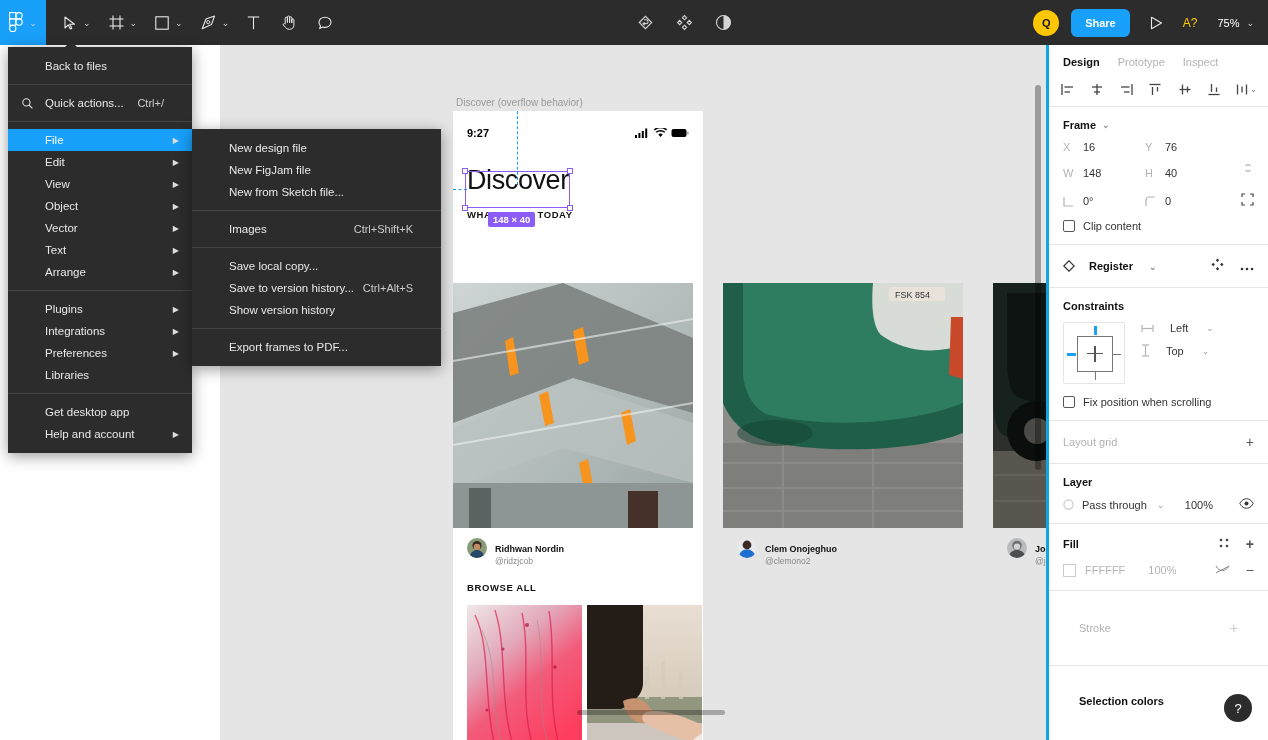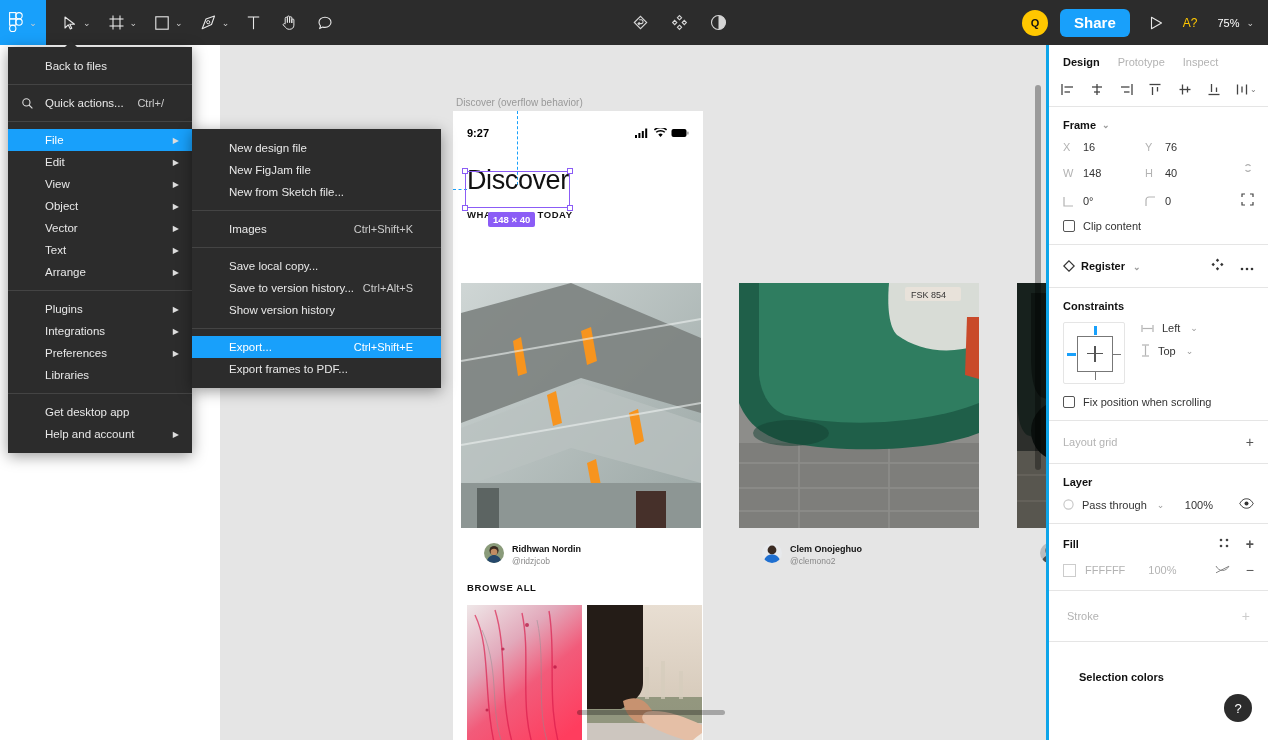--- a/index.html
+++ b/index.html
@@ -30,21 +30,21 @@
   .tb-sep { width: 14px; }
   .tb-spacer { flex: 1; }
   .avatar-q {
     width: 26px; height: 26px; border-radius: 50%; background: #ffc700;
     color: #111; font-size: 11px; font-weight: bold;
     display: flex; align-items: center; justify-content: center;
     cursor: pointer; flex: none;
   }
   .share-btn {
     background: #18a0fb; color: #fff; border: none; border-radius: 6px;
-    font-size: 15px; font-weight: bold; height: 28px; padding: 0 14px;
+    font-size: 11px; font-weight: bold; height: 28px; padding: 0 14px;
     cursor: pointer; font-family: inherit; margin-left: 12px;
   }
   .present-btn { margin-left: 16px; }
   .aq-badge { color: #ffc700; font-size: 12px; margin-left: 16px; cursor: pointer; }
   .zoom-ctl {
     color: #fff; font-size: 11px; margin-left: 20px; margin-right: 14px;
     display: flex; align-items: center; gap: 5px; cursor: pointer;
   }
 
   
@@ -113,25 +113,25 @@
     position: absolute; left: 0; top: 78px; width: 14px; height: 1px;
     border-top: 1px dashed #18a0fb;
   }
   .sec-label {
     font-size: 9.5px; font-weight: bold; color: #111;
     letter-spacing: .6px; margin: 13px 0 0 14px;
   }
   .card-row {
     position: absolute; left: 232px; top: 238px; display: flex; gap: 10px;
   }
-  .card { width: 260px; flex: none; margin-left: 8px; }
+  .card { width: 260px; flex: none; }
   .card-img { width: 240px; height: 245px; }
   .card-meta {
-    display: flex; align-items: center; gap: 8px;
-    padding: 10px 0 0 23px;
+    display: flex; align-items: flex-start; gap: 8px;
+    padding: 10px 0 0 14px;
   }
   .av { width: 20px; height: 20px; border-radius: 50%; flex: none; }
   .au-name { font-size: 9px; font-weight: bold; color: #111; line-height: 12px; }
   .au-handle { font-size: 8.5px; color: #888; line-height: 11px; }
   .browse-grid {
     position: absolute; left: 232px; top: 525px;
     width: 250px; background: #fff; padding: 0 0 0 0;
   }
   .bg-label { font-size: 9.5px; font-weight: bold; letter-spacing: .6px;
     color: #111; padding: 12px 0 12px 14px; }
@@ -176,41 +176,41 @@
   .prop-end { margin-left: auto; cursor: pointer; }
   .chk-row {
     display: flex; align-items: center; gap: 8px;
     font-size: 11px; color: #333; cursor: pointer;
   }
   .chkbox {
     width: 12px; height: 12px; border: 1.2px solid #555;
     border-radius: 2px; flex: none;
   }
   .comp-row {
-    display: flex; align-items: flex-end; gap: 6px; font-size: 11px;
+    display: flex; align-items: flex-end; gap: 14px; font-size: 11px;
     font-weight: bold; color: #111;
   }
   .constraint-wrap { display: flex; align-items: flex-start; gap: 16px; margin-bottom: 12px; }
   .cbox {
     width: 62px; height: 62px; border: 1px solid #e5e5e5; border-radius: 2px;
     position: relative; flex: none; cursor: pointer;
   }
   .cbox .inner {
     position: absolute; left: 13px; top: 13px; width: 36px; height: 36px;
     border: 1.2px solid #777;
   }
   .cbox .cross-h { position: absolute; left: 23px; top: 30px; width: 16px; height: 1.4px; background: #555; }
   .cbox .cross-v { position: absolute; left: 30.3px; top: 23px; width: 1.4px; height: 16px; background: #555; }
   .cbox .tick { position: absolute; background: #777; }
   .cbox .t-top { left: 30px; top: 3px; width: 2.5px; height: 9px; background: #18a0fb; }
   .cbox .t-bot { left: 30.5px; bottom: 3px; width: 1.3px; height: 9px; }
   .cbox .t-left { left: 3px; top: 30px; width: 9px; height: 2.5px; background: #18a0fb; }
   .cbox .t-right { right: 3px; top: 30.5px; width: 9px; height: 1.3px; }
   .c-select {
-    display: flex; align-items: center; gap: 8px;
+    display: flex; align-items: center; gap: 16px;
     font-size: 11px; color: #333; margin-bottom: 10px; cursor: pointer;
   }
   .c-select .ci { color: #b3b3b3; display: flex; }
   .layer-blend {
     display: flex; align-items: center; gap: 8px; font-size: 11px; color: #333;
   }
   .fill-row {
     display: flex; align-items: center; gap: 9px; font-size: 11px; color: #b3b3b3;
   }
   .swatch { width: 13px; height: 13px; border: 1px solid #ccc; background: #fff; flex:none; }
@@ -962,21 +962,21 @@
                 <path d="M1 1 C4 7 11 7 14 1" fill="none" stroke="#888" stroke-width="1"></path>
                 <line x1="1" y1="7.8" x2="14" y2="1.2" stroke="#888" stroke-width="1"></line>
               </svg>
           </span>
           <span style="font-size:14px;color:#555;cursor:pointer">−</span>
         </span>
       </div>
     </div>
 
     <div class="rp-sec" style="padding:13px 14px;">
-      <div class="rp-h muted" style="margin:4px;">
+      <div class="rp-h muted" style="margin:16px;">
         <span>Stroke</span>
         <span style="font-size:14px;color:#ccc;cursor:pointer">+</span>
       </div>
     </div>
 
     <div class="rp-sec" style="padding:13px 14px;border:none;">
       <div class="rp-h" style="margin:16px;">Selection colors</div>
     </div>
 
     <div class="help-fab">?</div>
@@ -1076,23 +1076,19 @@
           <span>Save local copy...</span>
         </div>
         <div class="m-item">
           <span>Save to version history...</span>
           <span class="sc">Ctrl+Alt+S</span>
         </div>
         <div class="m-item">
           <span>Show version history</span>
         </div>
         <div class="m-div"></div>
-        <div class="m-item sel">
-          <span>Export...</span>
-          <span class="sc">Ctrl+Shift+E</span>
-        </div>
         <div class="m-item">
           <span>Export frames to PDF...</span>
         </div>
       </div>
   </div>
 
 </div>
 
 </body></html>

